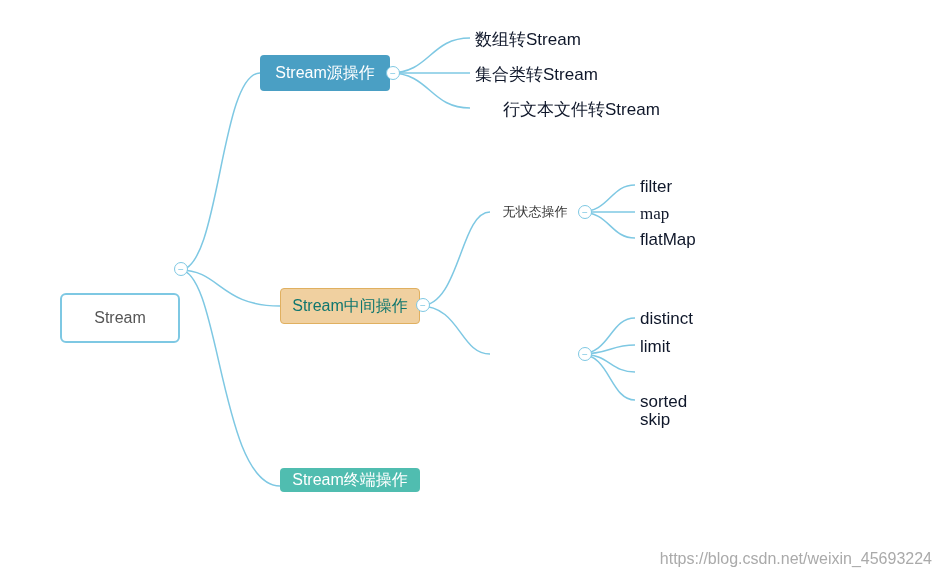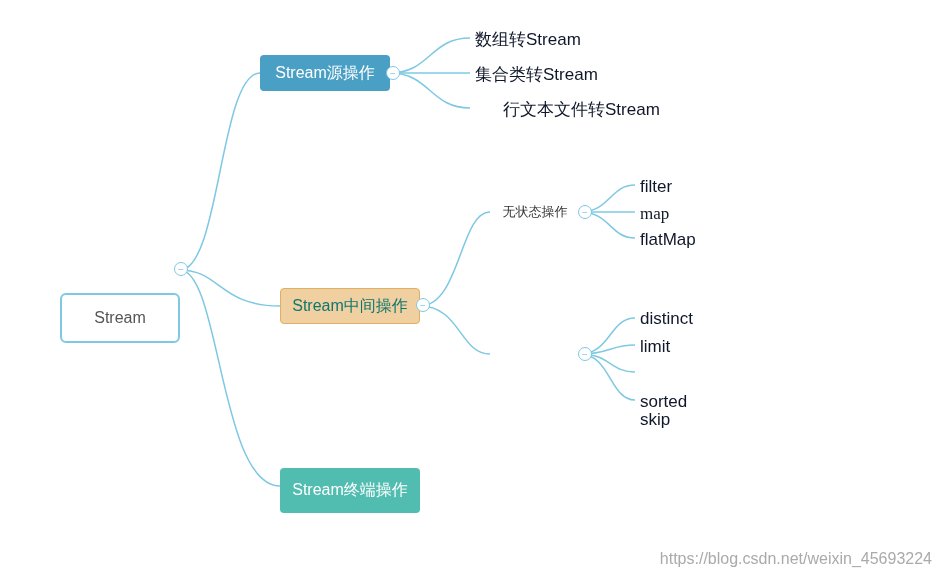--- a/index.html
+++ b/index.html
@@ -58,21 +58,21 @@
       height: 36px;
       background: #f0d0a0;
       color: #0f766e;
       border: 1px solid #e0b060;
       left: 280px;
       top: 288px;
       border-radius: 4px;
     }
     .node-terminal {
       width: 140px;
-      height: 45px;
+      height: 24px;
       background: #50bdb0;
       color: #fff;
       border: none;
       left: 280px;
       top: 468px;
       border-radius: 4px;
     }
     .node-stateless {
       width: 90px;
       height: 28px;

